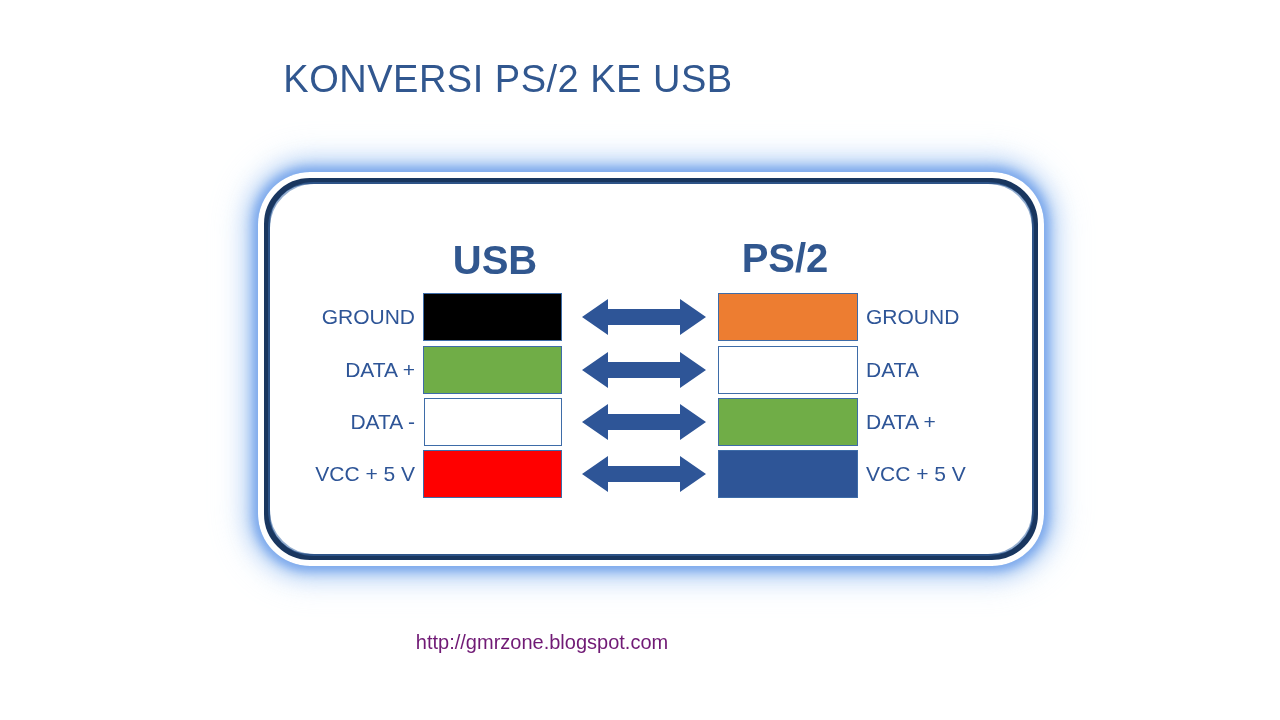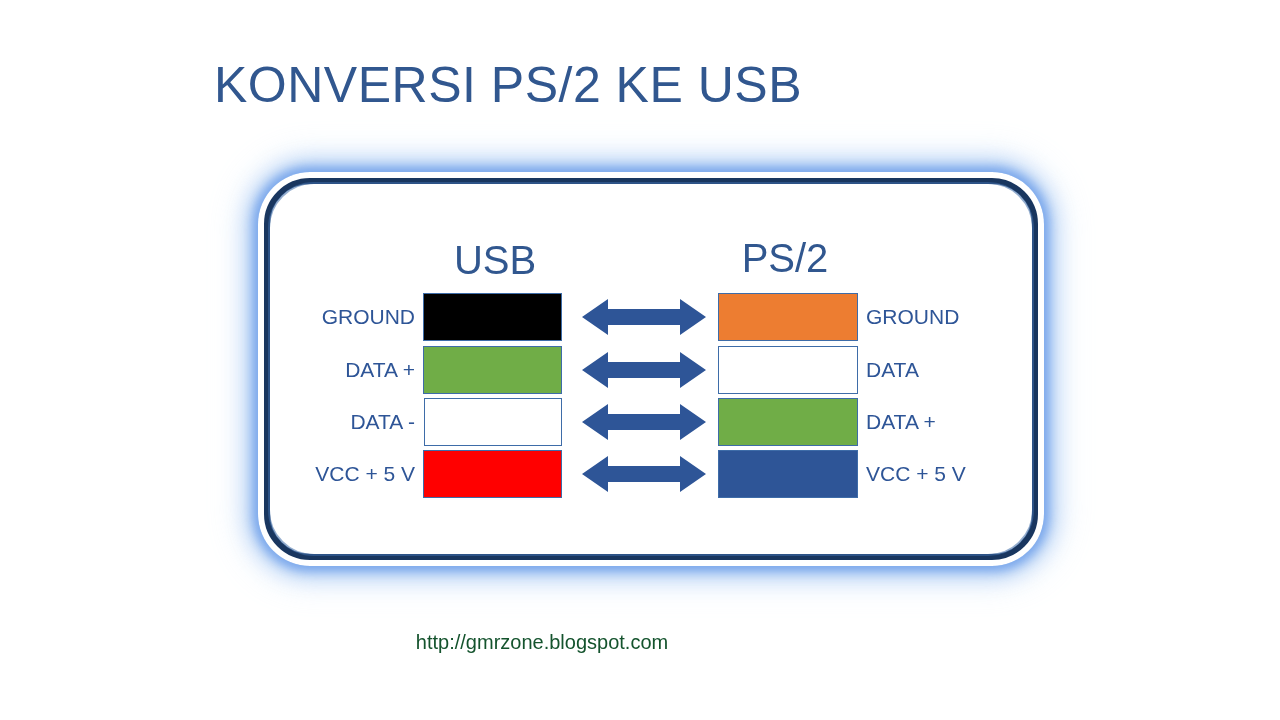--- a/index.html
+++ b/index.html
@@ -15,21 +15,21 @@
     position: relative;
   }
 
   
   .slide-title {
     position: absolute;
     left: 0;
     top: 60px;
     width: 1016px;
     text-align: center;
-    font-size: 50px;
+    font-size: 38px;
     font-weight: 400;
     color: #31578F;
     letter-spacing: 0.5px;
     line-height: 1;
     white-space: nowrap;
   }
 
   
   .panel-wrap {
     position: absolute;
@@ -73,21 +73,21 @@
     border: 2px solid #3E6CA8;
     pointer-events: none;
     opacity: 0.55;
   }
 
   
   .col-head {
     position: absolute;
     font-size: 40px;
     color: #31578F;
-    font-weight: 400;
+    font-weight: 700;
     line-height: 1;
     white-space: nowrap;
     text-align: center;
   }
   .col-head.usb  { left: 395px; top: 240px; width: 200px; }
   .col-head.ps2  { left: 685px; top: 238px; width: 200px; text-align: center; }
 
   
   .row {
     position: absolute;
@@ -137,21 +137,21 @@
   .arrow svg { display: block; width: 124px; height: 40px; }
 
   
   .footer-url {
     position: absolute;
     left: 0;
     top: 631px;
     width: 1084px;
     text-align: center;
     font-size: 20px;
-    color: #14532d;
+    color: #701a75;
     white-space: nowrap;
   }
 </style>
 </head>
 <body>
 
 <div class="slide-title">KONVERSI PS/2 KE USB</div>
 
 <div class="panel-wrap">
   <div class="panel-glow"></div>

